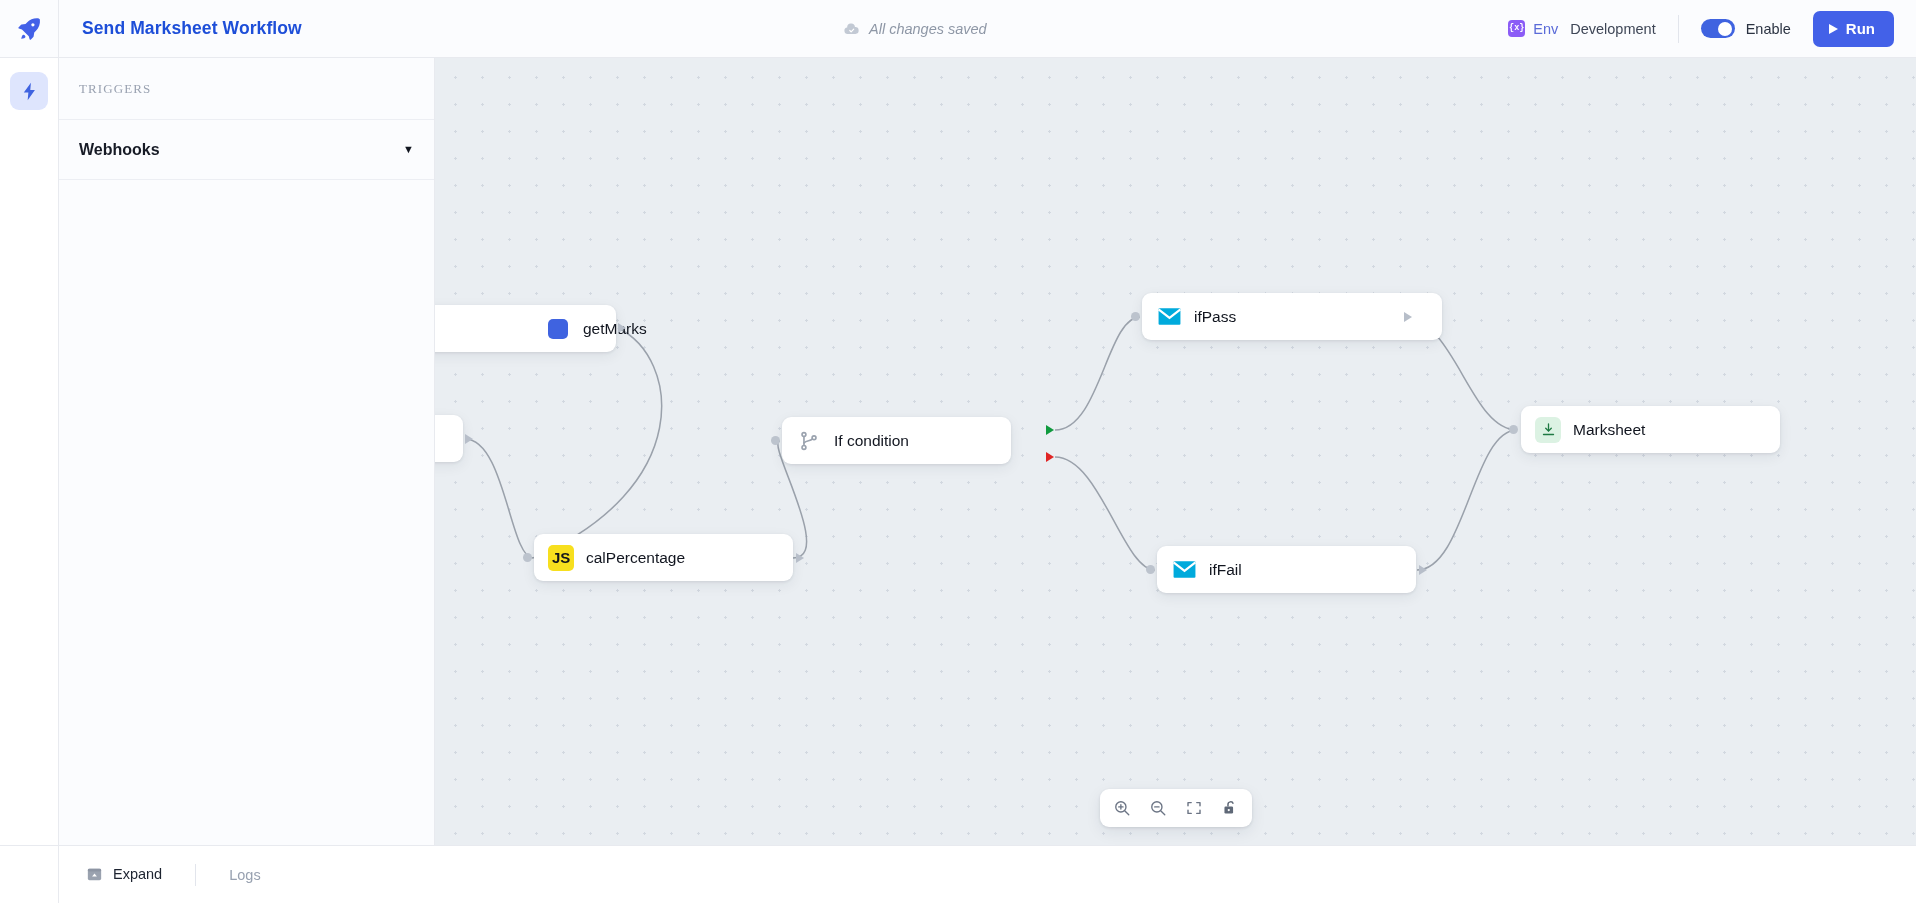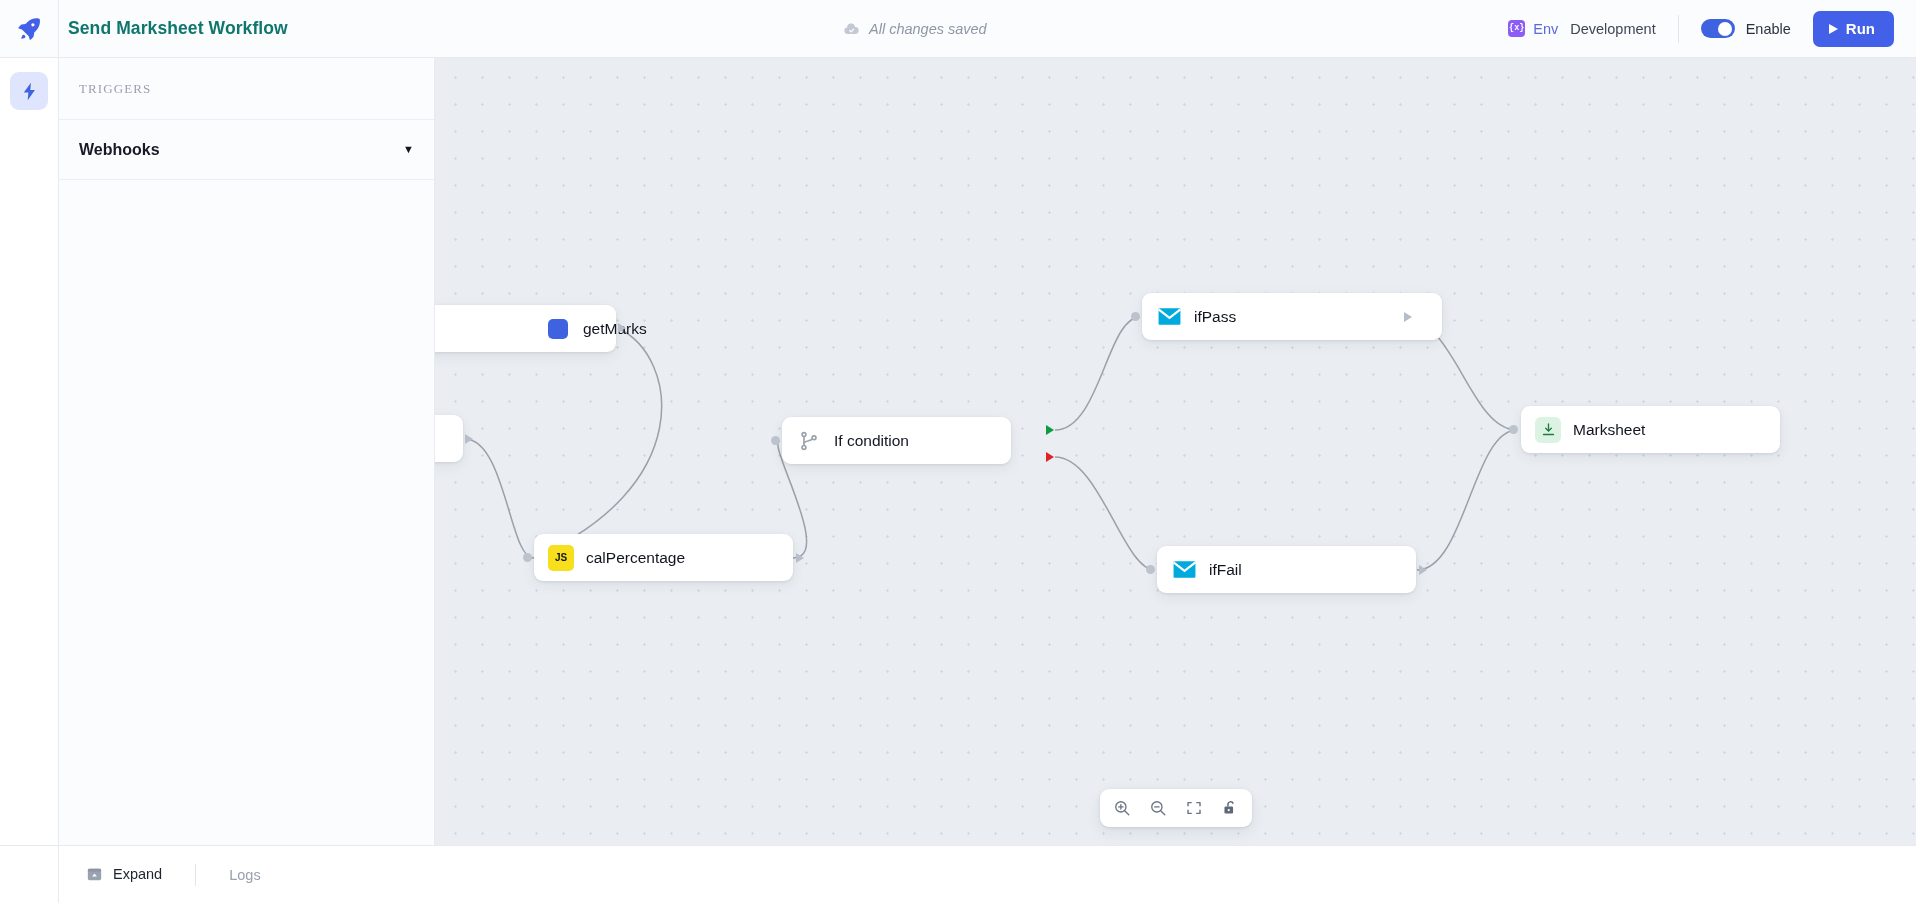--- a/index.html
+++ b/index.html
@@ -18,22 +18,22 @@
     border-bottom: 1px solid #e8eaef;
     display: flex; align-items: center; position: relative;
   }
   .logo-cell {
     width: 59px; height: 58px;
     display: flex; align-items: center; justify-content: center;
     border-right: 1px solid #e8eaef;
   }
   .rocket { width: 26px; height: 26px; display: block; }
   .wf-title {
-    margin-left: 9px; font-size: 17.5px; font-weight: 700;
-    color: #0f766e; letter-spacing: .1px; white-space: nowrap;
+    margin-left: 23px; font-size: 17.5px; font-weight: 700;
+    color: #1d4ed8; letter-spacing: .1px; white-space: nowrap;
   }
   .saved-wrap {
     position: absolute; left: 843px; top: 50%; transform: translateY(-50%);
     display: flex; align-items: flex-start; gap: 9px; font-style: italic;
   }
   .saved-txt { font-size: 14.5px; color: #8e97a6; white-space: nowrap; }
 
   .top-right {
     position: absolute; right: 22px; top: 50%; transform: translateY(-50%);
     display: flex; align-items: center;
@@ -120,21 +120,21 @@
     display: flex; align-items: center; padding: 0 14px; cursor: pointer;
   }
   .node-label {
     font-size: 15.5px; color: #11151f; margin-left: 12px; white-space: nowrap;
   }
   .node-ico { width: 26px; height: 26px; flex: none; display: flex; align-items: center; justify-content: center; }
 
   .ico-js {
     width: 26px; height: 26px; border-radius: 5px; background: #f7df1e;
     display: flex; align-items: center; justify-content: center;
-    font-size: 10px; font-weight: 700; color: #12151c;
+    font-size: 15px; font-weight: 700; color: #12151c;
     font-family: "Liberation Sans", sans-serif; letter-spacing: -.2px;
   }
   .ico-resp {
     width: 26px; height: 26px; border-radius: 6px; background: #dcf2e3;
     display: flex; align-items: center; justify-content: center;
   }
 
   
   .h-dot {
     position: absolute; width: 9px; height: 9px; border-radius: 50%;

